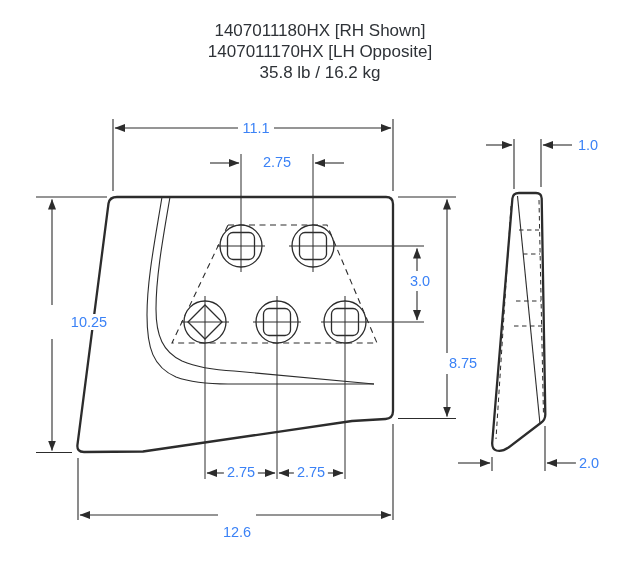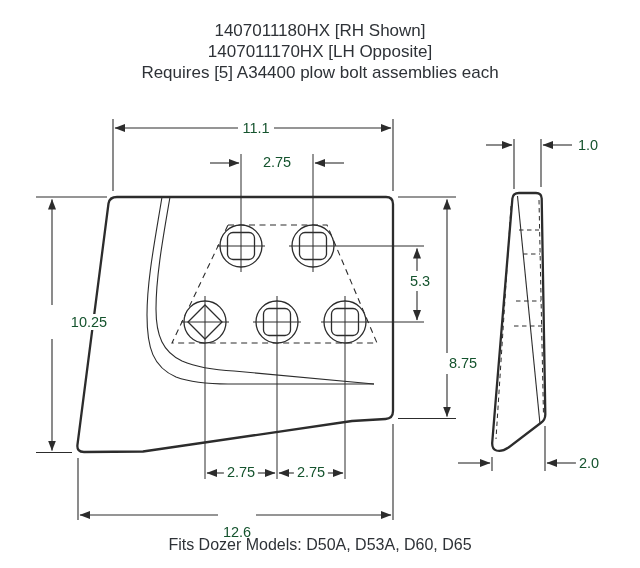--- a/index.html
+++ b/index.html
@@ -5,21 +5,21 @@
   html,body{margin:0;padding:0;}
   body{width:640px;height:568px;background:#ffffff;position:relative;overflow:hidden;
        font-family:"Liberation Sans", sans-serif;}
   .stage{position:absolute;left:0;top:0;width:640px;height:568px;}
   svg{position:absolute;left:0;top:0;}
   .title-block{position:absolute;left:0;right:0;top:20px;text-align:center;
        color:#2e3237;font-size:17px;line-height:21px;font-weight:400;}
   .footer-note{position:absolute;left:0;right:0;top:536px;text-align:center;
        color:#2e3237;font-size:16px;}
   .dim{position:absolute;transform:translate(-50%,-50%);background:#ffffff;
-       color:#14532d;font-size:14.5px;line-height:16px;padding:0 3px;white-space:nowrap;}
+       color:#3b82f6;font-size:14.5px;line-height:16px;padding:0 3px;white-space:nowrap;}
 </style>
 </head>
 <body>
 
 <div class="stage">
 
   <svg width="640" height="568" viewBox="0 0 640 568">
     <defs>
       <marker id="arw" markerWidth="11" markerHeight="8" refX="10" refY="4" orient="auto" markerUnits="userSpaceOnUse">
         <path d="M0,0 L10.5,4 L0,8 Z" fill="#2c2c2c"></path>
@@ -157,28 +157,27 @@
         <line x1="545" y1="426" x2="545" y2="471"></line>
         <line x1="458" y1="463" x2="490" y2="463" marker-end="url(#arw)"></line>
         <line x1="576" y1="463" x2="547" y2="463" marker-end="url(#arw)"></line>
       </g>
     </g>
   </svg>
 
   <div class="title-block">
     <div>1407011180HX [RH Shown]</div>
     <div>1407011170HX [LH Opposite]</div>
-    <div>Requires [5] A34400 plow bolt assemblies each</div>
+    <div>35.8 lb / 16.2 kg</div>
   </div>
 
   <span class="dim" style="left:256px;top:128px;">11.1</span>
   <span class="dim" style="left:277px;top:162px;">2.75</span>
-  <span class="dim" style="left:420px;top:281px;">5.3</span>
+  <span class="dim" style="left:420px;top:281px;">3.0</span>
   <span class="dim" style="left:447px;top:363px;margin-left:16px;">8.75</span>
   <span class="dim" style="left:51px;top:322px;margin-left:38px;">10.25</span>
   <span class="dim" style="left:241px;top:472px;">2.75</span>
   <span class="dim" style="left:311px;top:472px;">2.75</span>
   <span class="dim" style="left:237px;top:532px;">12.6</span>
   <span class="dim" style="left:588px;top:145px;text-align:right;">1.0</span>
   <span class="dim" style="left:589px;top:463px;text-align:center;">2.0</span>
 
-  <div class="footer-note">Fits Dozer Models: D50A, D53A, D60, D65</div>
 </div>
 
 </body></html>

